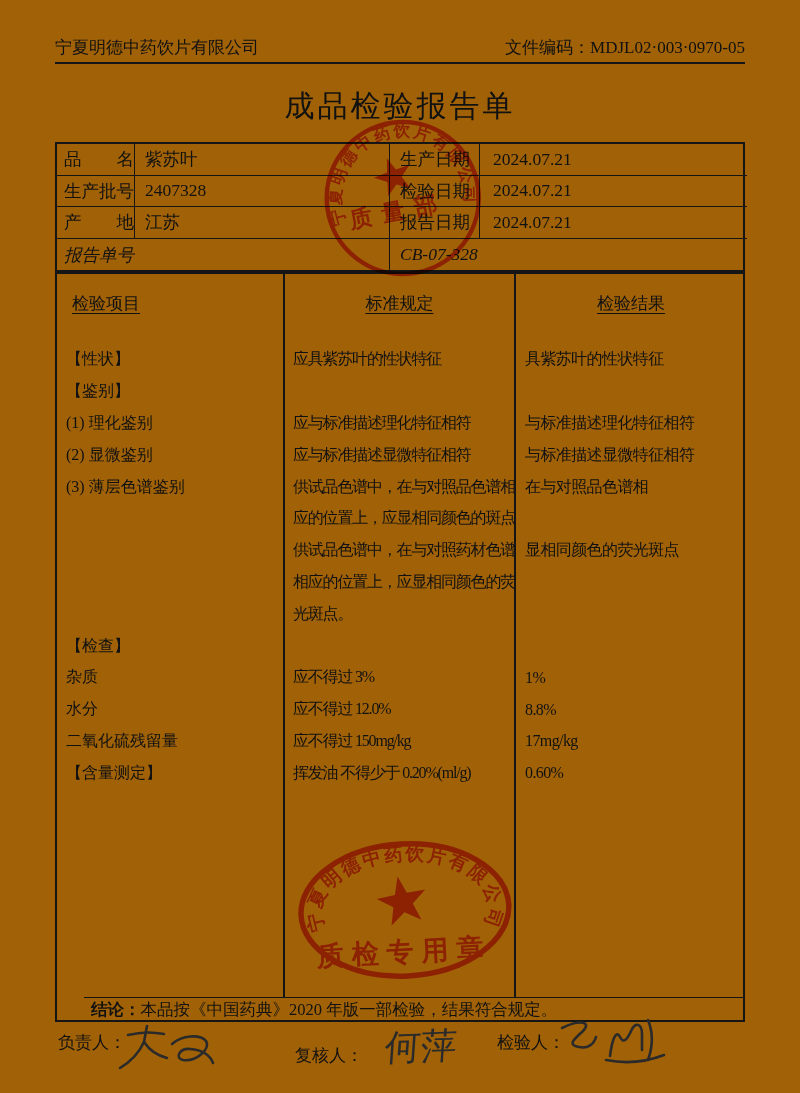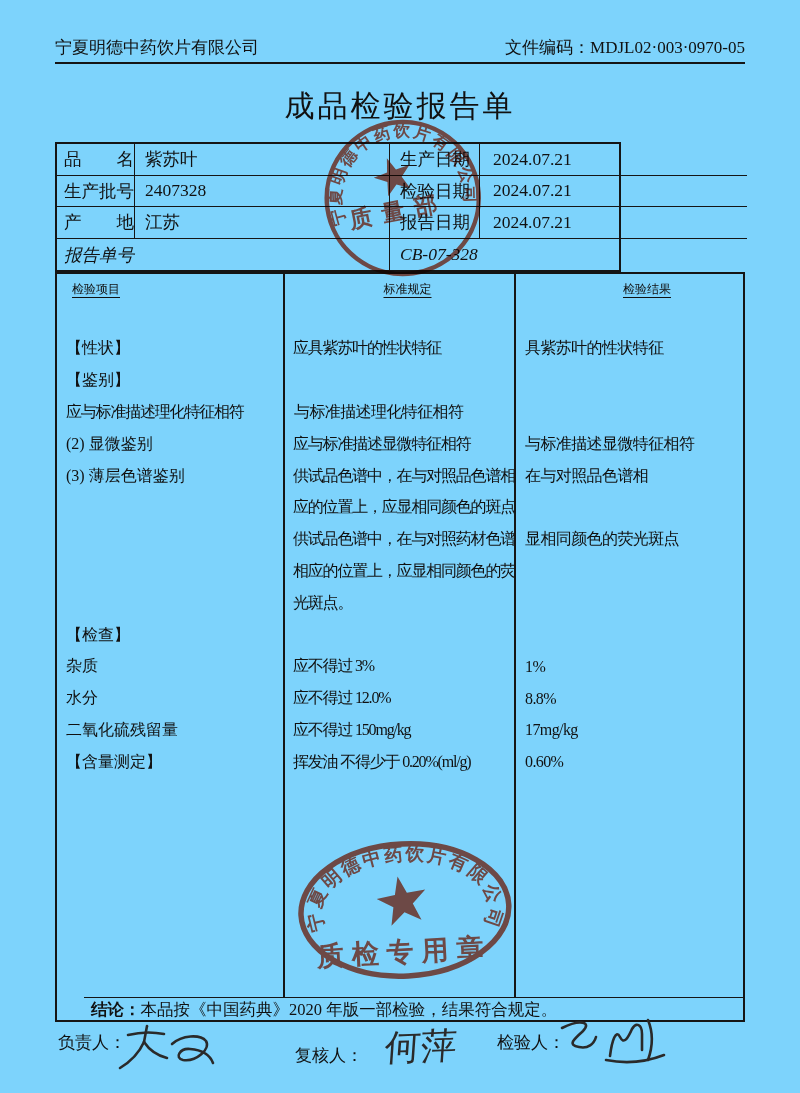--- a/index.html
+++ b/index.html
@@ -1,44 +1,44 @@
 <!DOCTYPE html>
 <html><head>
 <meta charset="utf-8">
 <style>
   html,body{margin:0;padding:0;background:#e8e8e8;}
-  .page{position:relative;width:800px;height:1093px;background:#7dd3fc;margin:0 auto;
+  .page{position:relative;width:800px;height:1093px;background:#a16207;margin:0 auto;
         font-family:"Liberation Serif","DejaVu Serif",serif;color:#111;overflow:hidden;}
 
   
   .doc-header{position:absolute;left:55px;width:690px;top:30px;height:29px;
               border-bottom:2px solid #151515;display:flex;justify-content:space-between;align-items:flex-end;
               font-size:17px;padding-bottom:3px;}
   .doc-title{position:absolute;left:0;top:86px;width:100%;text-align:center;
              font-size:30px;font-weight:normal;letter-spacing:3px;}
 
   
-  .info{position:absolute;left:55px;top:142px;width:566px;
+  .info{position:absolute;left:55px;top:142px;width:690px;
         display:grid;grid-template-columns:78px 255px 90px 267px;grid-auto-rows:31.6px;
         border:2px solid #151515;font-size:17.5px;box-sizing:border-box;}
   .info .cell{border-right:1.5px solid #151515;border-bottom:1.5px solid #151515;
               display:flex;align-items:center;overflow:hidden;white-space:nowrap;}
   .info .cell.noR{border-right:none;}
   .info .cell.noB{border-bottom:none;font-style:italic;}
   .info .sp2a{grid-column:1/3;}
   .info .sp2b{grid-column:3/5;}
   .pl7{padding-left:7px;} .pl10{padding-left:10px;} .pl13{padding-left:13px;}
 
   
   .main-table{position:absolute;left:55px;top:272px;width:690px;height:750px;
               border:2px solid #151515;box-sizing:border-box;font-size:16px;}
   .mt-body{position:relative;height:723px;}
   .vline{position:absolute;top:0;bottom:0;width:1.5px;background:#151515;}
   .vl1{left:226px;} .vl2{left:457px;}
-  .mt-header{display:grid;grid-template-columns:227px 231px 232px;padding-top:7px;height:24px;font-size:12px;gap:8px;}
+  .mt-header{display:grid;grid-template-columns:227px 231px 232px;padding-top:18px;height:24px;font-size:17px;}
   .mt-header span{text-decoration:underline;text-underline-offset:4px;}
   .mt-header .h1{padding-left:15px;}
   .mt-header .h2,.mt-header .h3{text-align:center;}
   .mt-rows{margin-top:28px;}
   .mt-row{display:grid;grid-template-columns:227px 231px 232px;height:31.8px;align-items:center;}
   .mt-row .c1{padding-left:9px;white-space:nowrap;overflow:hidden;}
   .mt-row .c2{padding-left:9px;letter-spacing:-1.2px;white-space:nowrap;overflow:hidden;}
   .mt-row .c3{padding-left:10px;letter-spacing:-0.6px;white-space:nowrap;overflow:hidden;}
   .mt-conclusion{border-top:1.5px solid #151515;height:24px;line-height:23px;
                  padding-left:7px;font-size:16.5px;white-space:nowrap;margin-left:27px;}
@@ -104,20 +104,21 @@
             <span class="c1">【性状】</span>
             <span class="c2">应具紫苏叶的性状特征</span>
             <span class="c3">具紫苏叶的性状特征</span>
           </div>
         <div class="mt-row">
             <span class="c1">【鉴别】</span>
             <span class="c2"></span>
             <span class="c3"></span>
           </div>
         <div class="mt-row">
+            <span class="c1">(1) 理化鉴别</span>
             <span class="c2">应与标准描述理化特征相符</span>
             <span class="c3">与标准描述理化特征相符</span>
           </div>
         <div class="mt-row">
             <span class="c1">(2) 显微鉴别</span>
             <span class="c2">应与标准描述显微特征相符</span>
             <span class="c3">与标准描述显微特征相符</span>
           </div>
         <div class="mt-row">
             <span class="c1">(3) 薄层色谱鉴别</span>

